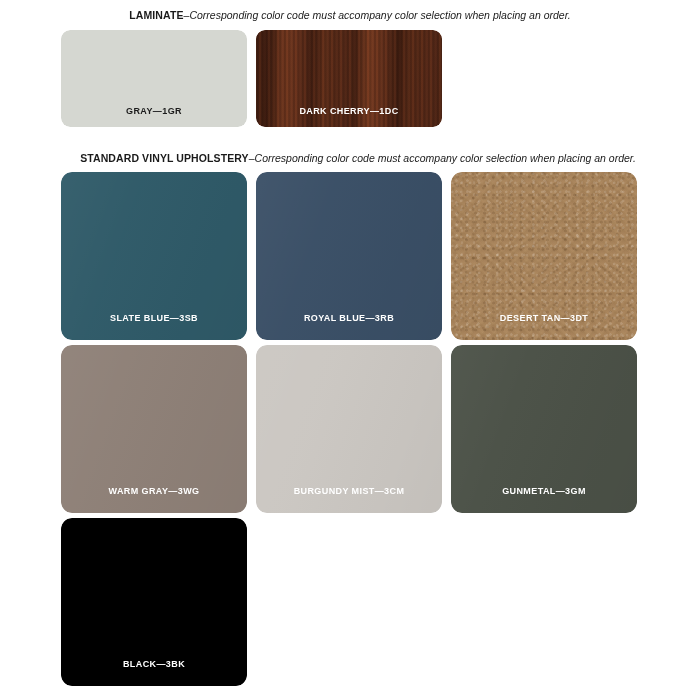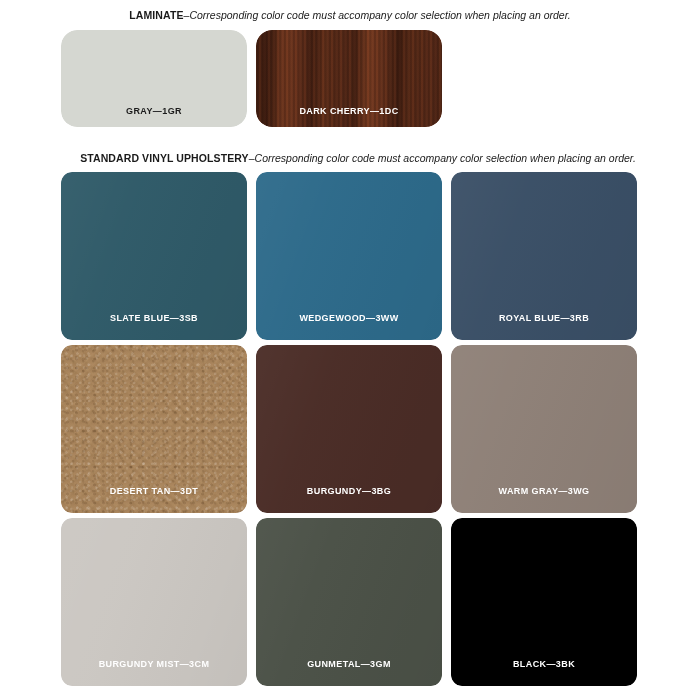--- a/index.html
+++ b/index.html
@@ -59,21 +59,21 @@
   }
   #vinyl-grid {
     top: 172px;
     grid-template-columns: repeat(3, 186px);
     grid-auto-rows: 168px;
     row-gap: 5px;
   }
 
   .swatch {
     position: relative;
-    border-radius: 16px;
+    border-radius: 9px;
     overflow: hidden;
     box-sizing: border-box;
     display: block;
   }
   #vinyl-grid .swatch { border-radius: 11px; }
 
   .swatch-base {
     position: absolute;
     inset: 0;
     border-radius: inherit;
@@ -210,43 +210,33 @@
   </div>
 
   <div class="swatch-grid" id="vinyl-grid">
 
     <div class="swatch">
       <div class="swatch-base" style="background-color: rgb(47, 90, 104);"></div>
       <div class="swatch-texture tex-sheen"></div>
       <div class="swatch-label label-light">SLATE BLUE—3SB</div>
     </div>
 
-    <div class="swatch">
-      <div class="swatch-base" style="background-color: rgb(45, 106, 138);"></div>
-      <div class="swatch-texture tex-sheen"></div>
-      <div class="swatch-label label-light">WEDGEWOOD—3WW</div>
-    </div>
 
     <div class="swatch">
       <div class="swatch-base" style="background-color: rgb(58, 79, 102);"></div>
       <div class="swatch-texture tex-sheen"></div>
       <div class="swatch-label label-light">ROYAL BLUE—3RB</div>
     </div>
 
     <div class="swatch">
       <div class="swatch-base" style="background-color: rgb(168, 132, 92);"></div>
       <div class="swatch-texture tex-leather"></div>
       <div class="swatch-label label-light">DESERT TAN—3DT</div>
     </div>
 
-    <div class="swatch">
-      <div class="swatch-base" style="background-color: rgb(74, 44, 38);"></div>
-      <div class="swatch-texture tex-sheen"></div>
-      <div class="swatch-label label-light">BURGUNDY—3BG</div>
-    </div>
 
     <div class="swatch">
       <div class="swatch-base" style="background-color: rgb(142, 128, 119);"></div>
       <div class="swatch-texture tex-sheen"></div>
       <div class="swatch-label label-light">WARM GRAY—3WG</div>
     </div>
 
     <div class="swatch">
       <div class="swatch-base" style="background-color: rgb(203, 199, 194);"></div>
       <div class="swatch-texture tex-sheen"></div>

